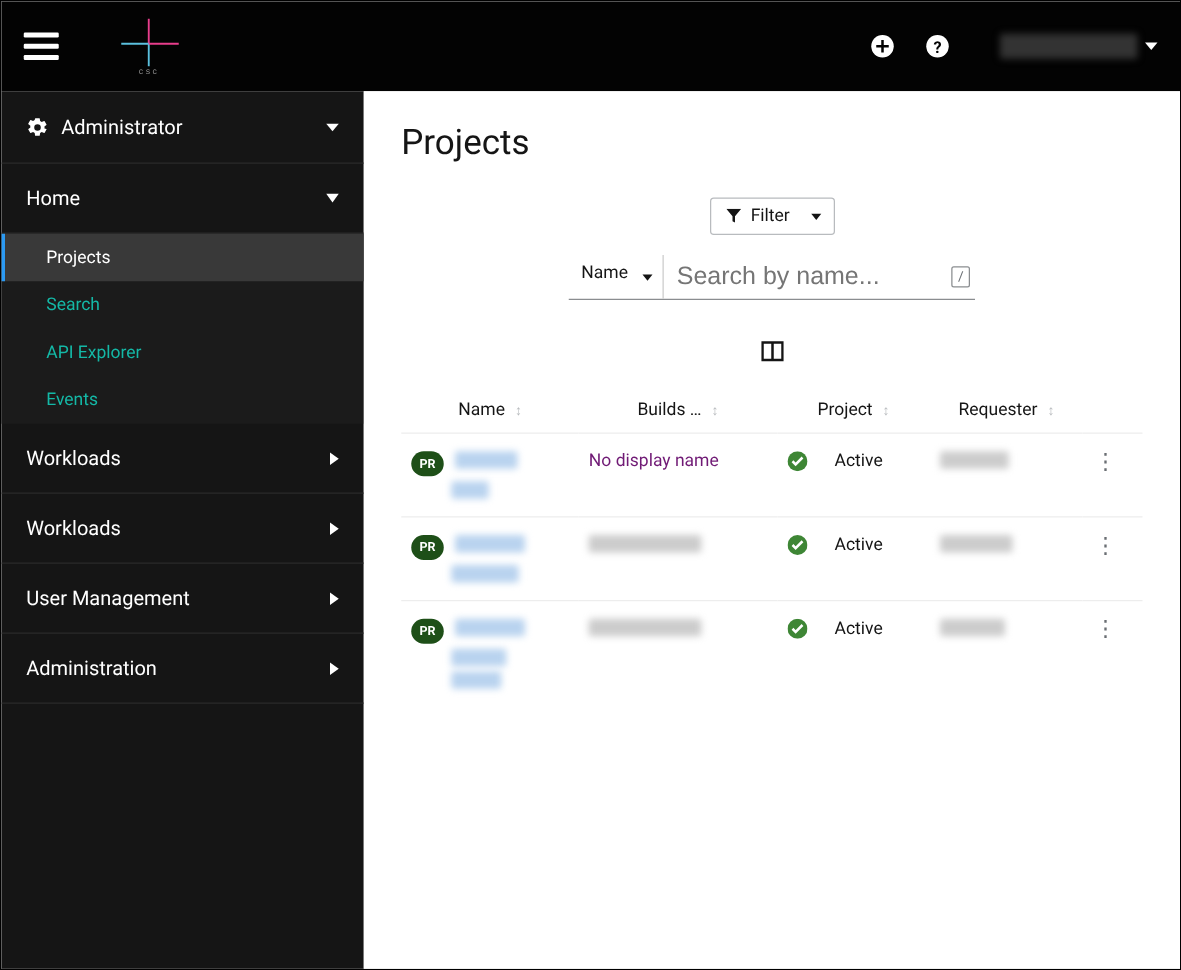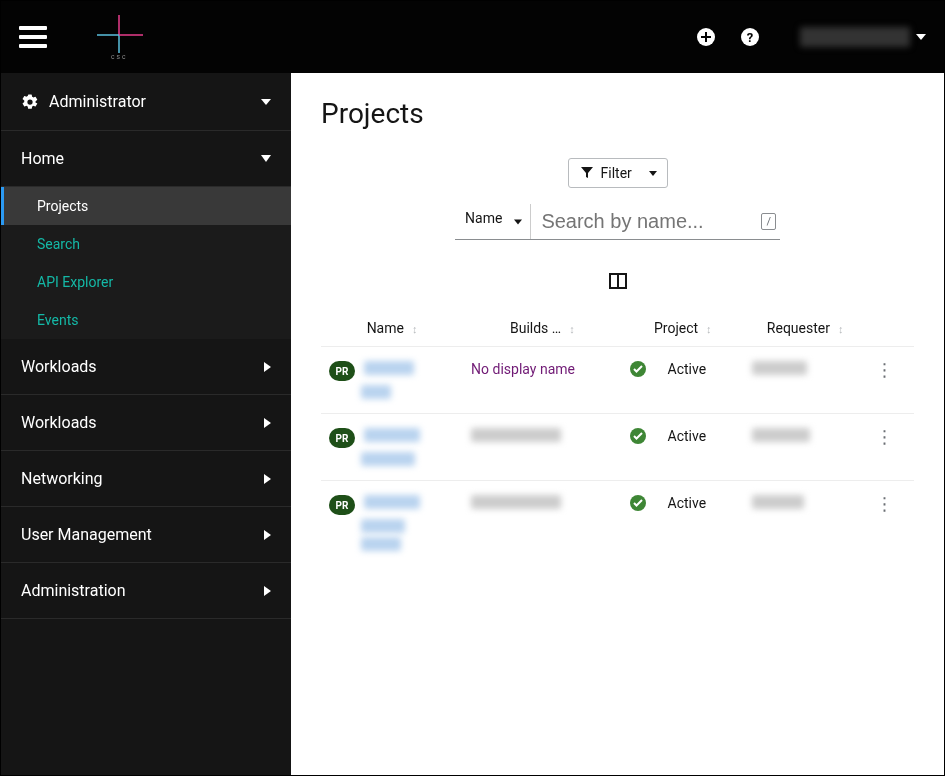--- a/index.html
+++ b/index.html
@@ -132,24 +132,20 @@
 
       <div class="nav-group">
         <span>Workloads</span>
         <div class="chev chev-right"></div>
       </div>
       <div class="nav-group">
         <span>Workloads</span>
         <div class="chev chev-right"></div>
       </div>
       <div class="nav-group">
-        <span>Networking</span>
-        <div class="chev chev-right"></div>
-      </div>
-      <div class="nav-group">
         <span>User Management</span>
         <div class="chev chev-right"></div>
       </div>
       <div class="nav-group">
         <span>Administration</span>
         <div class="chev chev-right"></div>
       </div>
     </div>
 
     <div class="main">

